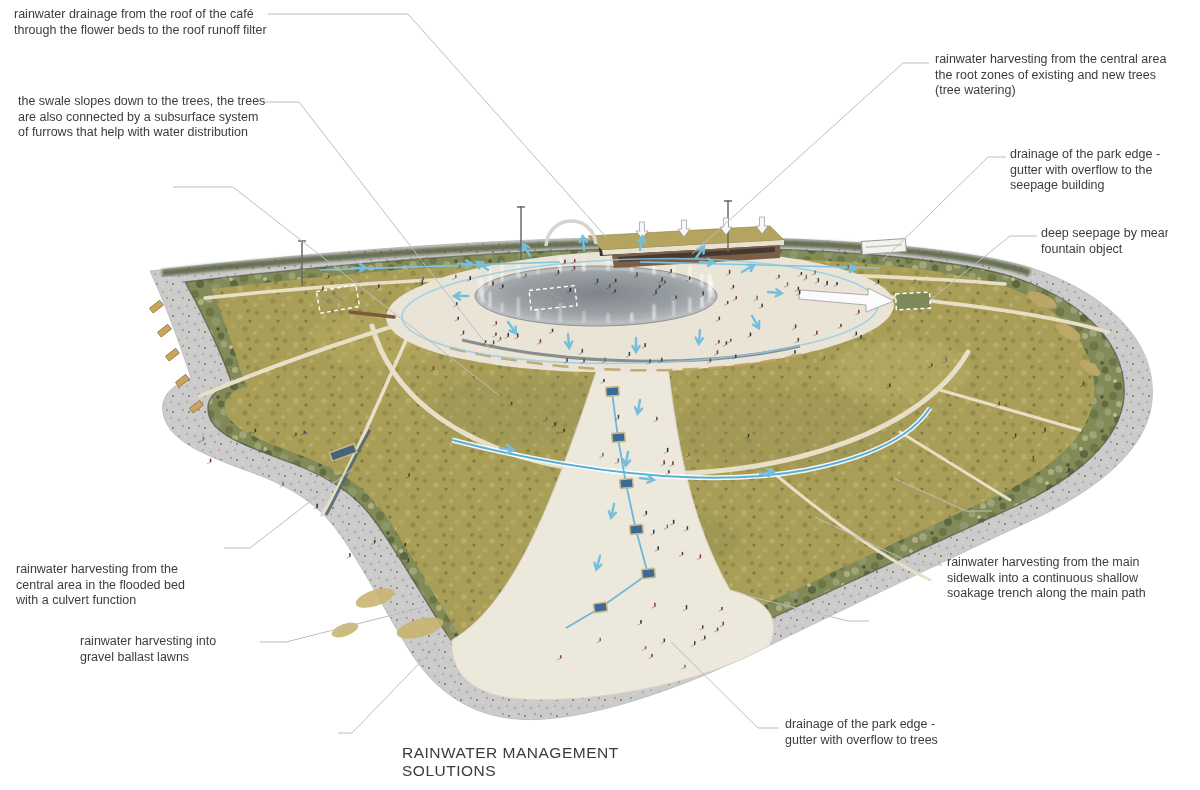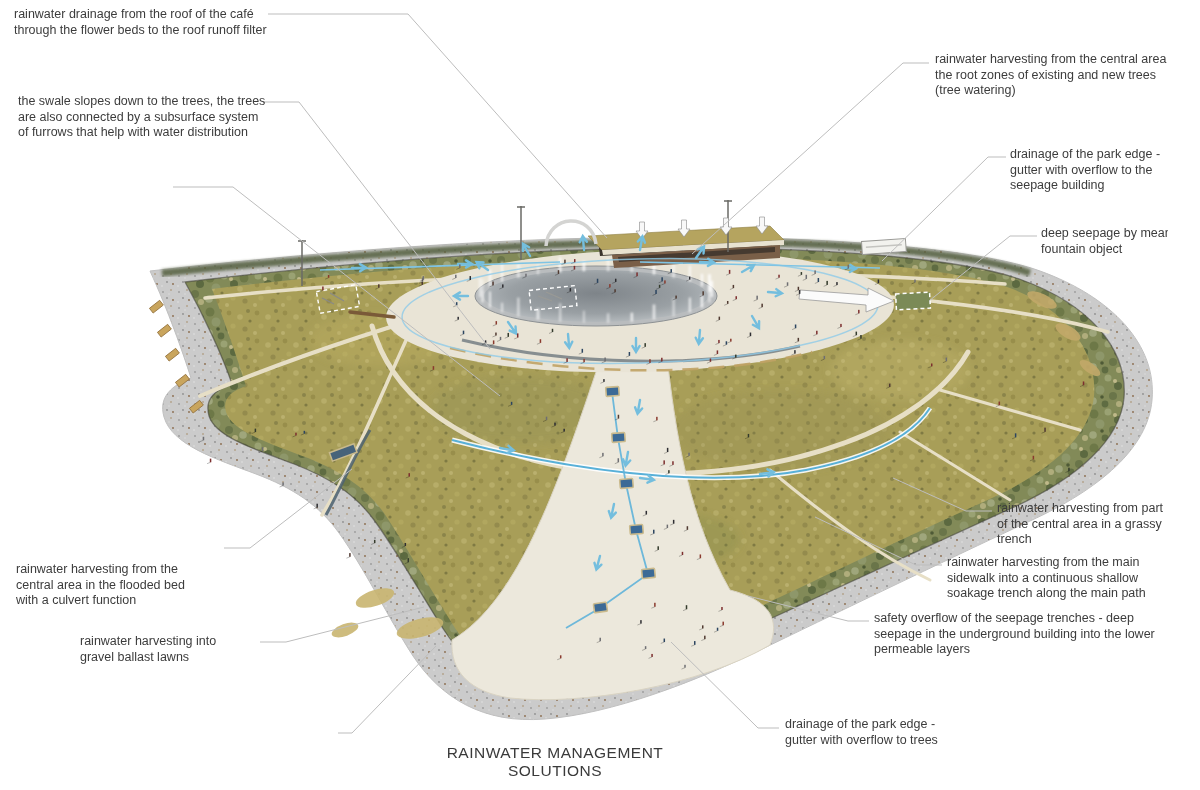--- a/index.html
+++ b/index.html
@@ -1,19 +1,19 @@
 <!DOCTYPE html>
 <html><head>
 <meta charset="utf-8">
 <style>
   html,body{margin:0;padding:0;background:#ffffff;}
   .canvas{position:relative;width:1168px;height:790px;background:#fff;overflow:hidden;
           font-family:"Liberation Sans", sans-serif;border-radius:9px;}
   .ann{position:absolute;font-size:12.5px;line-height:15.5px;color:#3c3c3c;text-align:left;}
-  .diagram-title{position:absolute;left:402px;top:744px;width:306px;text-align:center;
+  .diagram-title{position:absolute;left:402px;top:744px;width:306px;text-align:left;
           font-size:15.5px;letter-spacing:.5px;color:#3a3a3a;}
   svg{position:absolute;left:0;top:0;}
 </style>
 </head>
 <body>
 
 <div class="canvas">
 
 <svg id="park-svg" width="1200" height="790" viewBox="0 0 1200 790" xmlns="http://www.w3.org/2000/svg">
   <defs>
@@ -573,22 +573,20 @@
     <polyline points="338,733 352,733 436,646"></polyline>
     <polyline points="779,728 758,728 671,642"></polyline>
   </g>
 </svg>
 
 <div class="ann" style="left:14px;top:7px;width:263px">rainwater drainage from the roof of the café through the flower beds to the roof runoff filter</div>
 <div class="ann" style="left:18px;top:94px;width:252px">the swale slopes down to the trees, the trees are also connected by a subsurface system of furrows that help with water distribution</div>
 <div class="ann" style="left:935px;top:52px;width:250px">rainwater harvesting from the central area in the root zones of existing and new trees (tree watering)</div>
 <div class="ann" style="left:1010px;top:147px;width:178px">drainage of the park edge - gutter with overflow to the seepage building</div>
 <div class="ann" style="left:1041px;top:226px;width:152px">deep seepage by means of fountain object</div>
-<div class="ann" style="left:997px;top:501px;width:172px">rainwater harvesting from part of the central area in a grassy trench</div>
 <div class="ann" style="left:947px;top:555px;width:212px">rainwater harvesting from the main sidewalk into a continuous shallow soakage trench along the main path</div>
-<div class="ann" style="left:874px;top:611px;width:286px">safety overflow of the seepage trenches - deep seepage in the underground building into the lower permeable layers</div>
 <div class="ann" style="left:16px;top:562px;width:178px">rainwater harvesting from the central area in the flooded bed with a culvert function</div>
 <div class="ann" style="left:80px;top:634px;width:150px">rainwater harvesting into gravel ballast lawns</div>
 <div class="ann" style="left:785px;top:717px;width:168px">drainage of the park edge - gutter with overflow to trees</div>
 
 <div class="diagram-title">RAINWATER MANAGEMENT SOLUTIONS</div>
 
 </div>
 
 </body></html>

